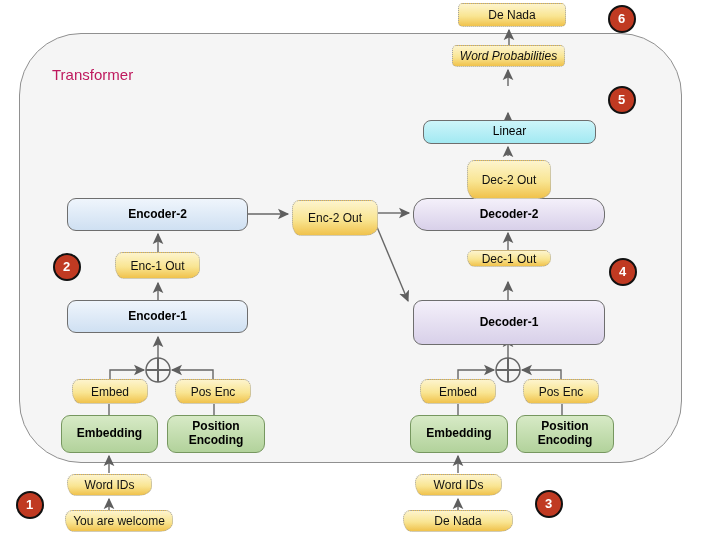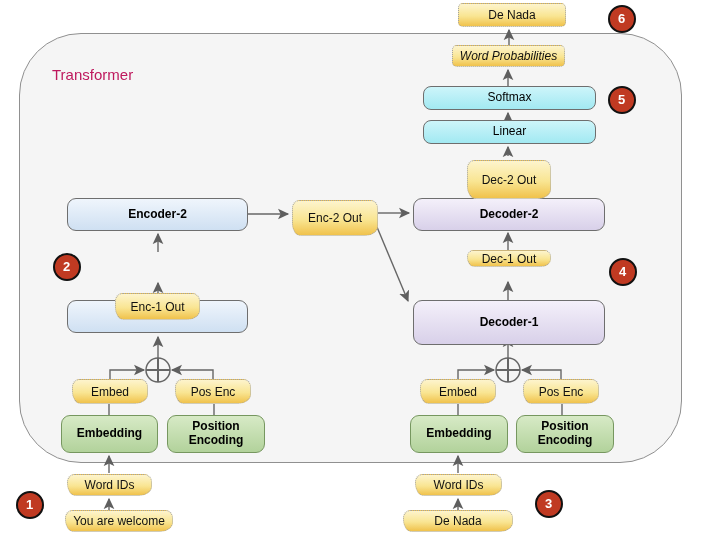--- a/index.html
+++ b/index.html
@@ -105,52 +105,49 @@
   <div class="node enc bold" style="left:67px;top:300px;width:181px;height:33px;">
       <span>Encoder-1</span>
     </div>
   <div class="node grn" style="left:61px;top:415px;width:97px;height:38px;">
       <span>Embedding</span>
     </div>
   <div class="node grn" style="left:167px;top:415px;width:98px;height:38px;">
       <span>Position Encoding</span>
     </div>
 
-  <div class="node dec bold" style="left:413px;top:198px;width:192px;height:33px;">
+  <div class="node dec bold" style="left:413px;top:198px;width:192px;height:33px;border-radius:14px;">
       <span>Decoder-2</span>
     </div>
   <div class="node dec bold" style="left:413px;top:300px;width:192px;height:45px;">
       <span>Decoder-1</span>
     </div>
   <div class="node grn" style="left:410px;top:415px;width:98px;height:38px;">
       <span>Embedding</span>
     </div>
   <div class="node grn" style="left:516px;top:415px;width:98px;height:38px;">
       <span>Position Encoding</span>
     </div>
   <div class="node out" style="left:423px;top:120px;width:173px;height:24px;text-align:right;">
       <span>Linear</span>
     </div>
-  <div class="node out" style="left:423px;top:86px;width:173px;height:24px;">
-      <span>Softmax</span>
-    </div>
 
   <div class="tag" style="left:65px;top:510px;width:108px;height:22px;">
       <span>You are welcome</span>
     </div>
   <div class="tag" style="left:67px;top:474px;width:85px;height:22px;">
       <span>Word IDs</span>
     </div>
   <div class="tag" style="left:72px;top:379px;width:76px;height:25px;">
       <span>Embed</span>
     </div>
   <div class="tag" style="left:175px;top:379px;width:76px;height:25px;">
       <span>Pos Enc</span>
     </div>
-  <div class="tag" style="left:115px;top:252px;width:85px;height:27px;margin-top:41px;">
+  <div class="tag" style="left:115px;top:252px;width:85px;height:27px;">
       <span>Enc-1 Out</span>
     </div>
   <div class="tag" style="left:292px;top:200px;width:86px;height:36px;text-align:center;">
       <span>Enc-2 Out</span>
     </div>
 
   <div class="tag" style="left:403px;top:510px;width:110px;height:22px;">
       <span>De Nada</span>
     </div>
   <div class="tag" style="left:415px;top:474px;width:87px;height:22px;">

